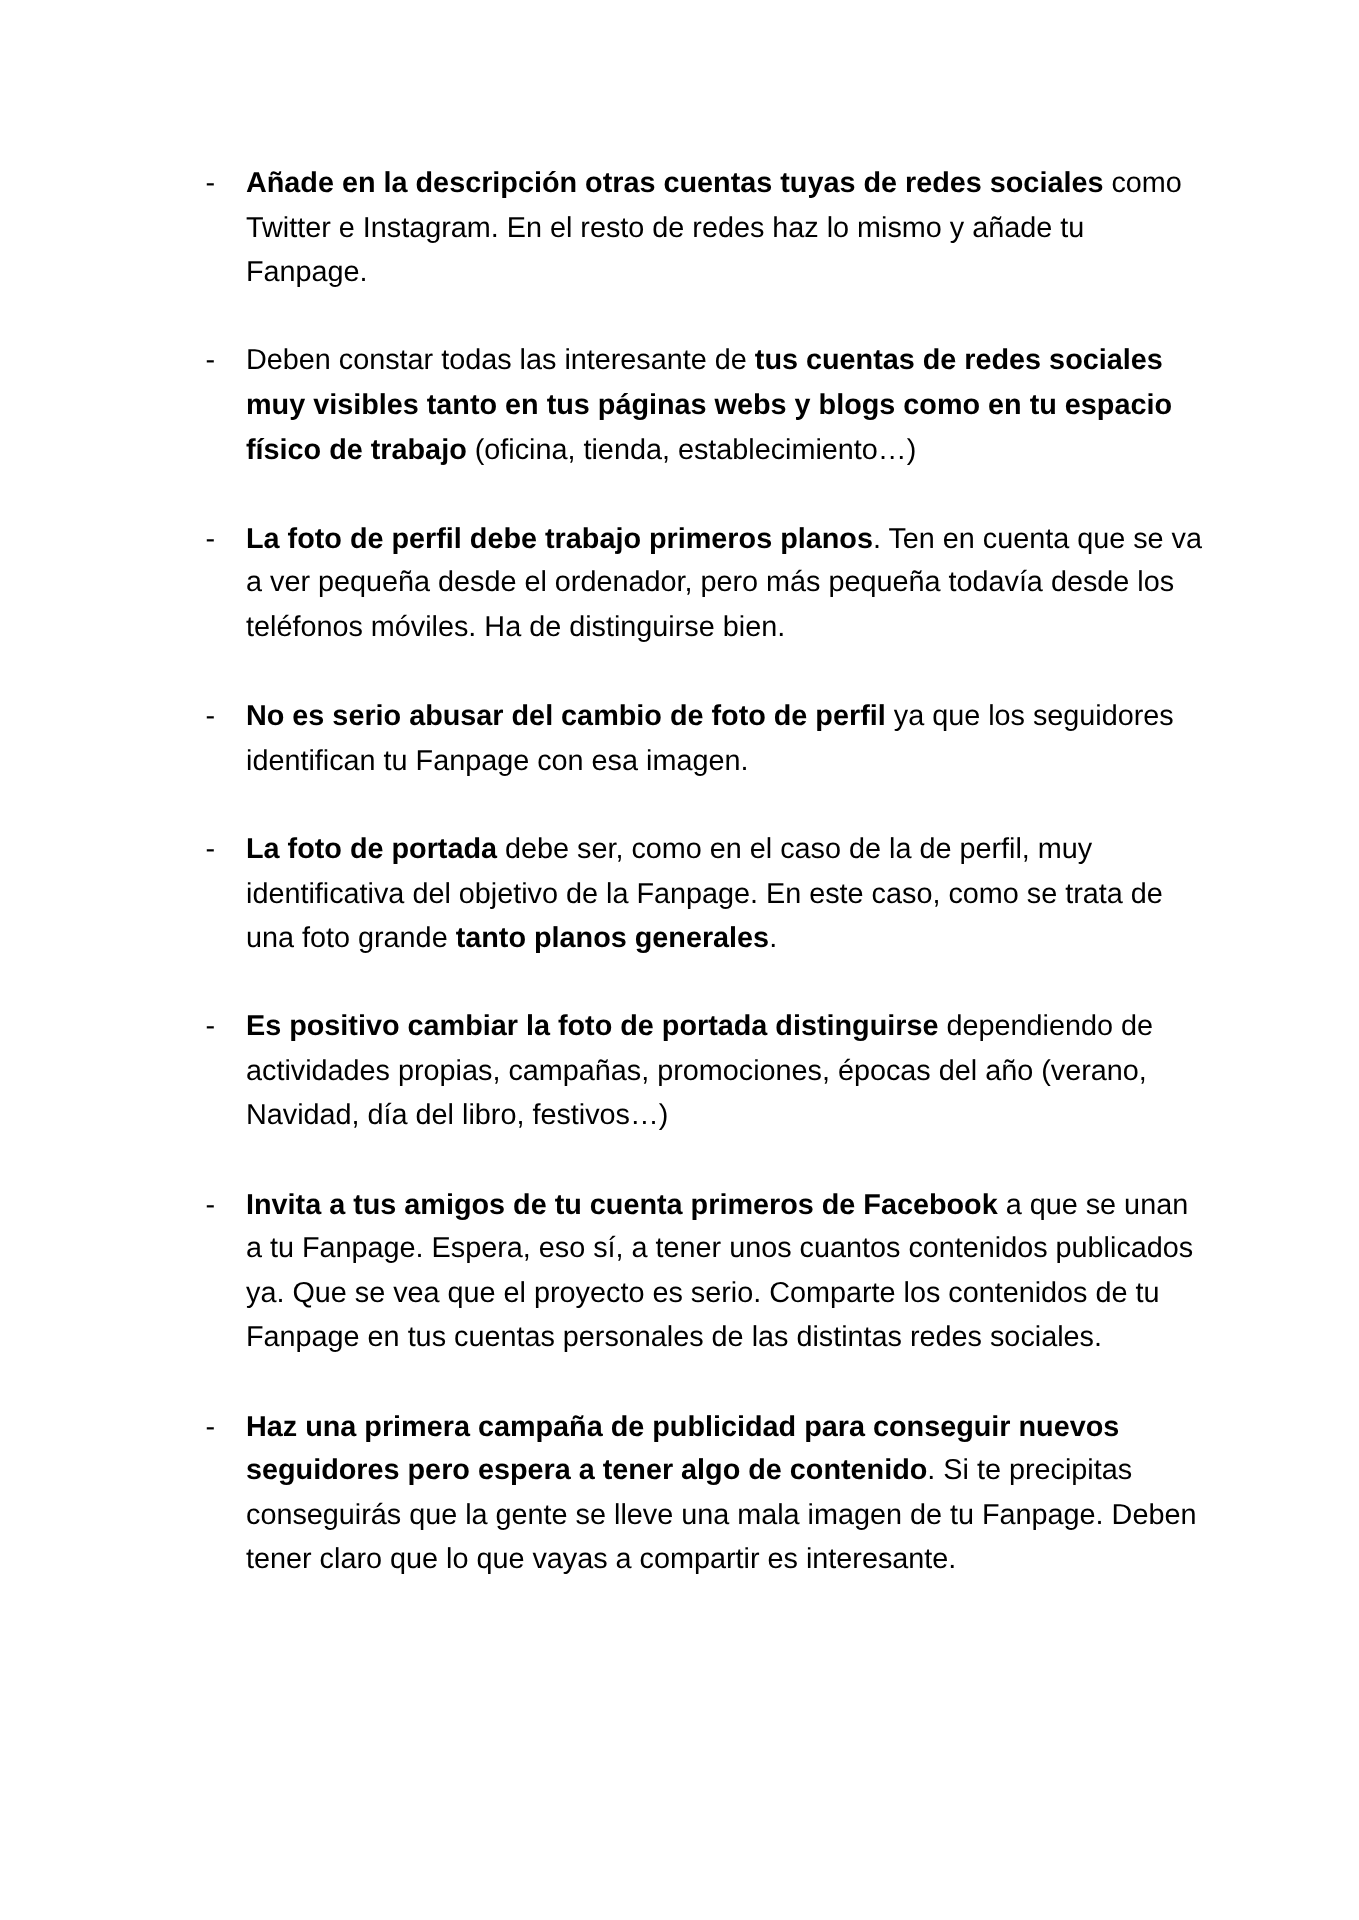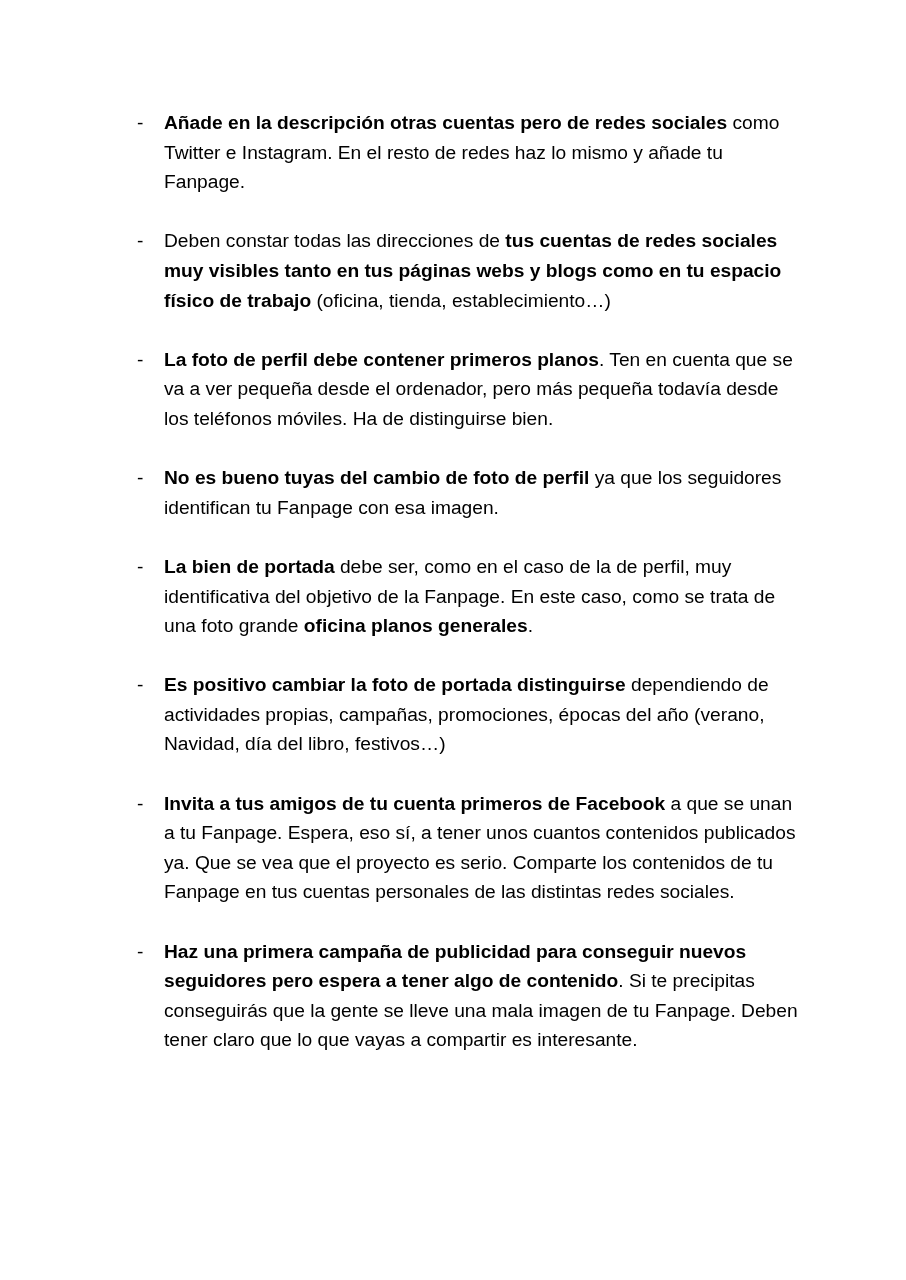--- a/index.html
+++ b/index.html
@@ -13,37 +13,37 @@
     .dash { position: absolute; left: 0; top: 0; }
     .item b { font-weight: bold; }
   </style>
 </head>
 <body>
 
 <div class="page">
   <ul class="list">
     <li class="item">
       <span class="dash">-</span>
-      <b>Añade en la descripción otras cuentas pero de redes sociales</b><span> como Twitter e Instagram. En el resto de redes haz lo mismo y añade tu Fanpage.</span>
+      <b>Añade en la descripción otras cuentas tuyas de redes sociales</b><span> como Twitter e Instagram. En el resto de redes haz lo mismo y añade tu Fanpage.</span>
     </li>
     <li class="item">
       <span class="dash">-</span>
-      <span>Deben constar todas las direcciones de </span><b>tus cuentas de redes sociales muy visibles tanto en tus páginas webs y blogs como en tu espacio físico de trabajo</b><span> (oficina, tienda, establecimiento…)</span>
+      <span>Deben constar todas las interesante de </span><b>tus cuentas de redes sociales muy visibles tanto en tus páginas webs y blogs como en tu espacio físico de trabajo</b><span> (oficina, tienda, establecimiento…)</span>
     </li>
     <li class="item">
       <span class="dash">-</span>
-      <b>La foto de perfil debe contener primeros planos</b><span>. Ten en cuenta que se va a ver pequeña desde el ordenador, pero más pequeña todavía desde los teléfonos móviles. Ha de distinguirse bien.</span>
+      <b>La foto de perfil debe trabajo primeros planos</b><span>. Ten en cuenta que se va a ver pequeña desde el ordenador, pero más pequeña todavía desde los teléfonos móviles. Ha de distinguirse bien.</span>
     </li>
     <li class="item">
       <span class="dash">-</span>
-      <b>No es bueno tuyas del cambio de foto de perfil</b><span> ya que los seguidores identifican tu Fanpage con esa imagen.</span>
+      <b>No es serio abusar del cambio de foto de perfil</b><span> ya que los seguidores identifican tu Fanpage con esa imagen.</span>
     </li>
     <li class="item">
       <span class="dash">-</span>
-      <b>La bien de portada</b><span> debe ser, como en el caso de la de perfil, muy identificativa del objetivo de la Fanpage. En este caso, como se trata de una foto grande </span><b>oficina planos generales</b><span>.</span>
+      <b>La foto de portada</b><span> debe ser, como en el caso de la de perfil, muy identificativa del objetivo de la Fanpage. En este caso, como se trata de una foto grande </span><b>tanto planos generales</b><span>.</span>
     </li>
     <li class="item">
       <span class="dash">-</span>
       <b>Es positivo cambiar la foto de portada distinguirse</b><span> dependiendo de actividades propias, campañas, promociones, épocas del año (verano, Navidad, día del libro, festivos…)</span>
     </li>
     <li class="item">
       <span class="dash">-</span>
       <b>Invita a tus amigos de tu cuenta primeros de Facebook</b><span> a que se unan a tu Fanpage. Espera, eso sí, a tener unos cuantos contenidos publicados ya. Que se vea que el proyecto es serio. Comparte los contenidos de tu Fanpage en tus cuentas personales de las distintas redes sociales.</span>
     </li>
     <li class="item">

